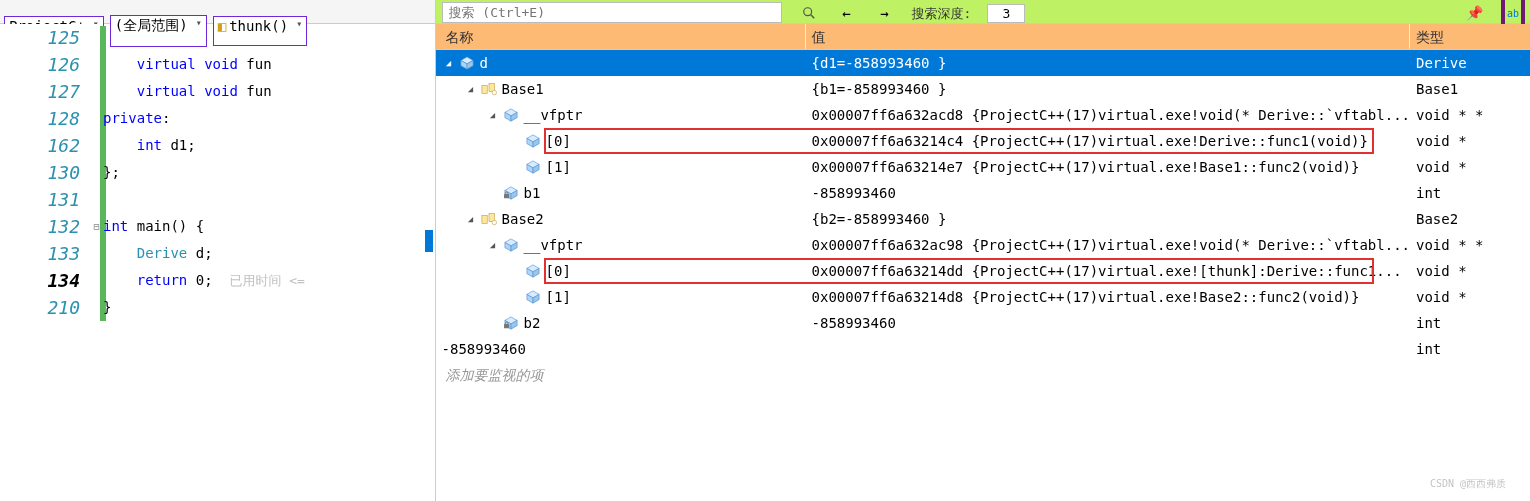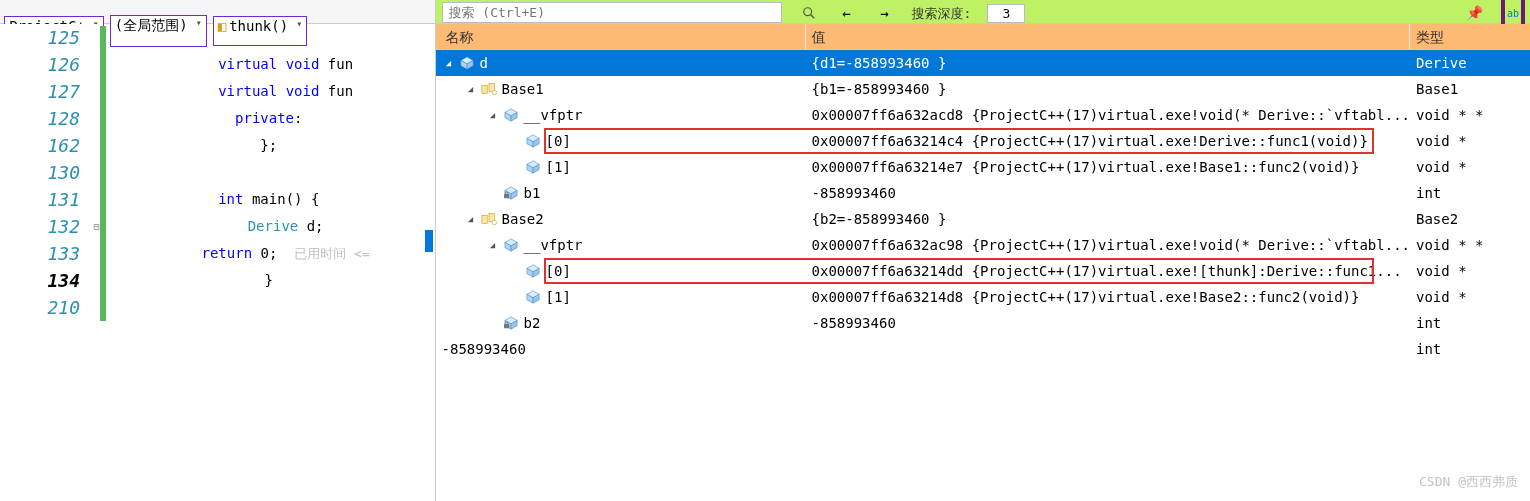--- a/index.html
+++ b/index.html
@@ -12,21 +12,21 @@
 .combo { border: 1px solid #6d28d9; background: #fff; padding: 1px 18px 11px 4px; font-size: 13px; position: relative; margin-right: 6px; white-space: nowrap; overflow: hidden; margin-top: 39px; }
 .combo::after { content: '▾'; position: absolute; right: 4px; font-size: 10px; color: #555; }
 .cube-icon { color: #d4a017; margin-right: 3px; }
 .code-body { flex: 1; display: flex; position: relative; }
 .gutter { width: 90px; background: #fff; text-align: right; padding-right: 10px; color: #2b91af; user-select: none; position: relative; font-style: italic; }
 .gutter-line { height: 27px; line-height: 27px; font-size: 18px; font-family: Consolas, monospace; color: #2b91af; }
 .gutter-line.current { font-weight: bold; color: #000; }
 .fold-col { width: 13px; background: #fff; text-align: center; }
 .fold-col div { height: 27px; line-height: 27px; font-size: 10px; color: #888; }
 .code-lines { flex: 1; font-family: Consolas, monospace; font-size: 18px; position: relative; }
-.code-line { height: 27px; line-height: 27px; white-space: pre; text-align: center; }
+.code-line { height: 27px; line-height: 27px; white-space: pre; }
 .kw { color: #0000ff; }
 .cls { color: #2b91af; }
 .hint { color: #c0c0c0; font-size: 13px; }
 .green-bar { position: absolute; left: 100px; top: 0; width: 6px; background: #5bb75b; }
 .arrow-bp { position: absolute; left: 8px; top: 225px; width: 16px; height: 16px; }
 .arrow-bp svg { width: 16px; height: 16px; }
 .blue-box { position: absolute; right: 2px; top: 206px; width: 8px; height: 22px; background: #0078d7; }
 
 
 .watch-panel { flex: 1; display: flex; flex-direction: column; background: #fff; }
@@ -47,21 +47,21 @@
 .wr-name { width: 370px; padding-left: 6px; display: flex; align-items: center; white-space: nowrap; overflow: hidden; }
 .wr-value { flex: 1; padding-left: 6px; white-space: nowrap; overflow: hidden; text-overflow: ellipsis; }
 .wr-type { width: 120px; padding-left: 6px; white-space: nowrap; }
 .indent { display: inline-block; width: 22px; }
 .expander { width: 14px; height: 14px; display: inline-flex; align-items: center; justify-content: center; font-size: 9px; color: #555; margin-right: 2px; cursor: pointer; }
 .watch-row.selected .expander { color: #fff; }
 .row-icon { width: 18px; height: 16px; display: inline-flex; align-items: center; justify-content: center; margin-right: 4px; }
 .highlight-box { position: absolute; border: 2px solid #e03030; pointer-events: none; }
 .placeholder { color: #999; font-style: italic; padding-left: 10px; height: 26px; line-height: 26px; }
 
-.watermark { position: absolute; right: 12px; bottom: 10px; color: rgba(0,0,0,0.25); font-size: 13px; }
+.watermark { position: absolute; right: 24px; bottom: 10px; color: rgba(0,0,0,0.25); font-size: 10px; }
 
 
 .ico-cube { width: 14px; height: 14px; }
 .ico-struct { width: 16px; height: 14px; }
 </style>
 </head>
 <body>
 
 <div class="container">
 
@@ -102,20 +102,21 @@
           <div>⊟</div>
           <div></div>
           <div></div>
           <div></div>
         </div>
       <div class="code-lines" id="codelines">
           <div class="code-line"></div>
           <div class="code-line">    <span class="kw">virtual</span> <span class="kw">void</span> fun</div>
           <div class="code-line">    <span class="kw">virtual</span> <span class="kw">void</span> fun</div>
           <div class="code-line"><span class="kw">private</span>:</div>
+          <div class="code-line">    <span class="kw">int</span> d1;</div>
           <div class="code-line">};</div>
           <div class="code-line"></div>
           <div class="code-line"><span class="kw">int</span> main() {</div>
           <div class="code-line">    <span class="cls">Derive</span> d;</div>
           <div class="code-line">    <span class="kw">return</span> 0;  <span class="hint">已用时间 &lt;=</span></div>
           <div class="code-line">}</div>
         </div>
       <div class="blue-box"></div>
     </div>
   </div>
@@ -337,17 +338,18 @@
             </span>
             <span>b2</span>
           </div>
           <div class="wr-value">-858993460</div>
           <div class="wr-type">int</div>
         </div>
         <div class="watch-row">
           <div class="wr-value">-858993460</div>
           <div class="wr-type">int</div>
         </div>
+        <div class="placeholder">添加要监视的项</div>
       </div>
   </div>
 </div>
 
 <div class="watermark">CSDN @西西弗质</div>
 
 </body></html>

